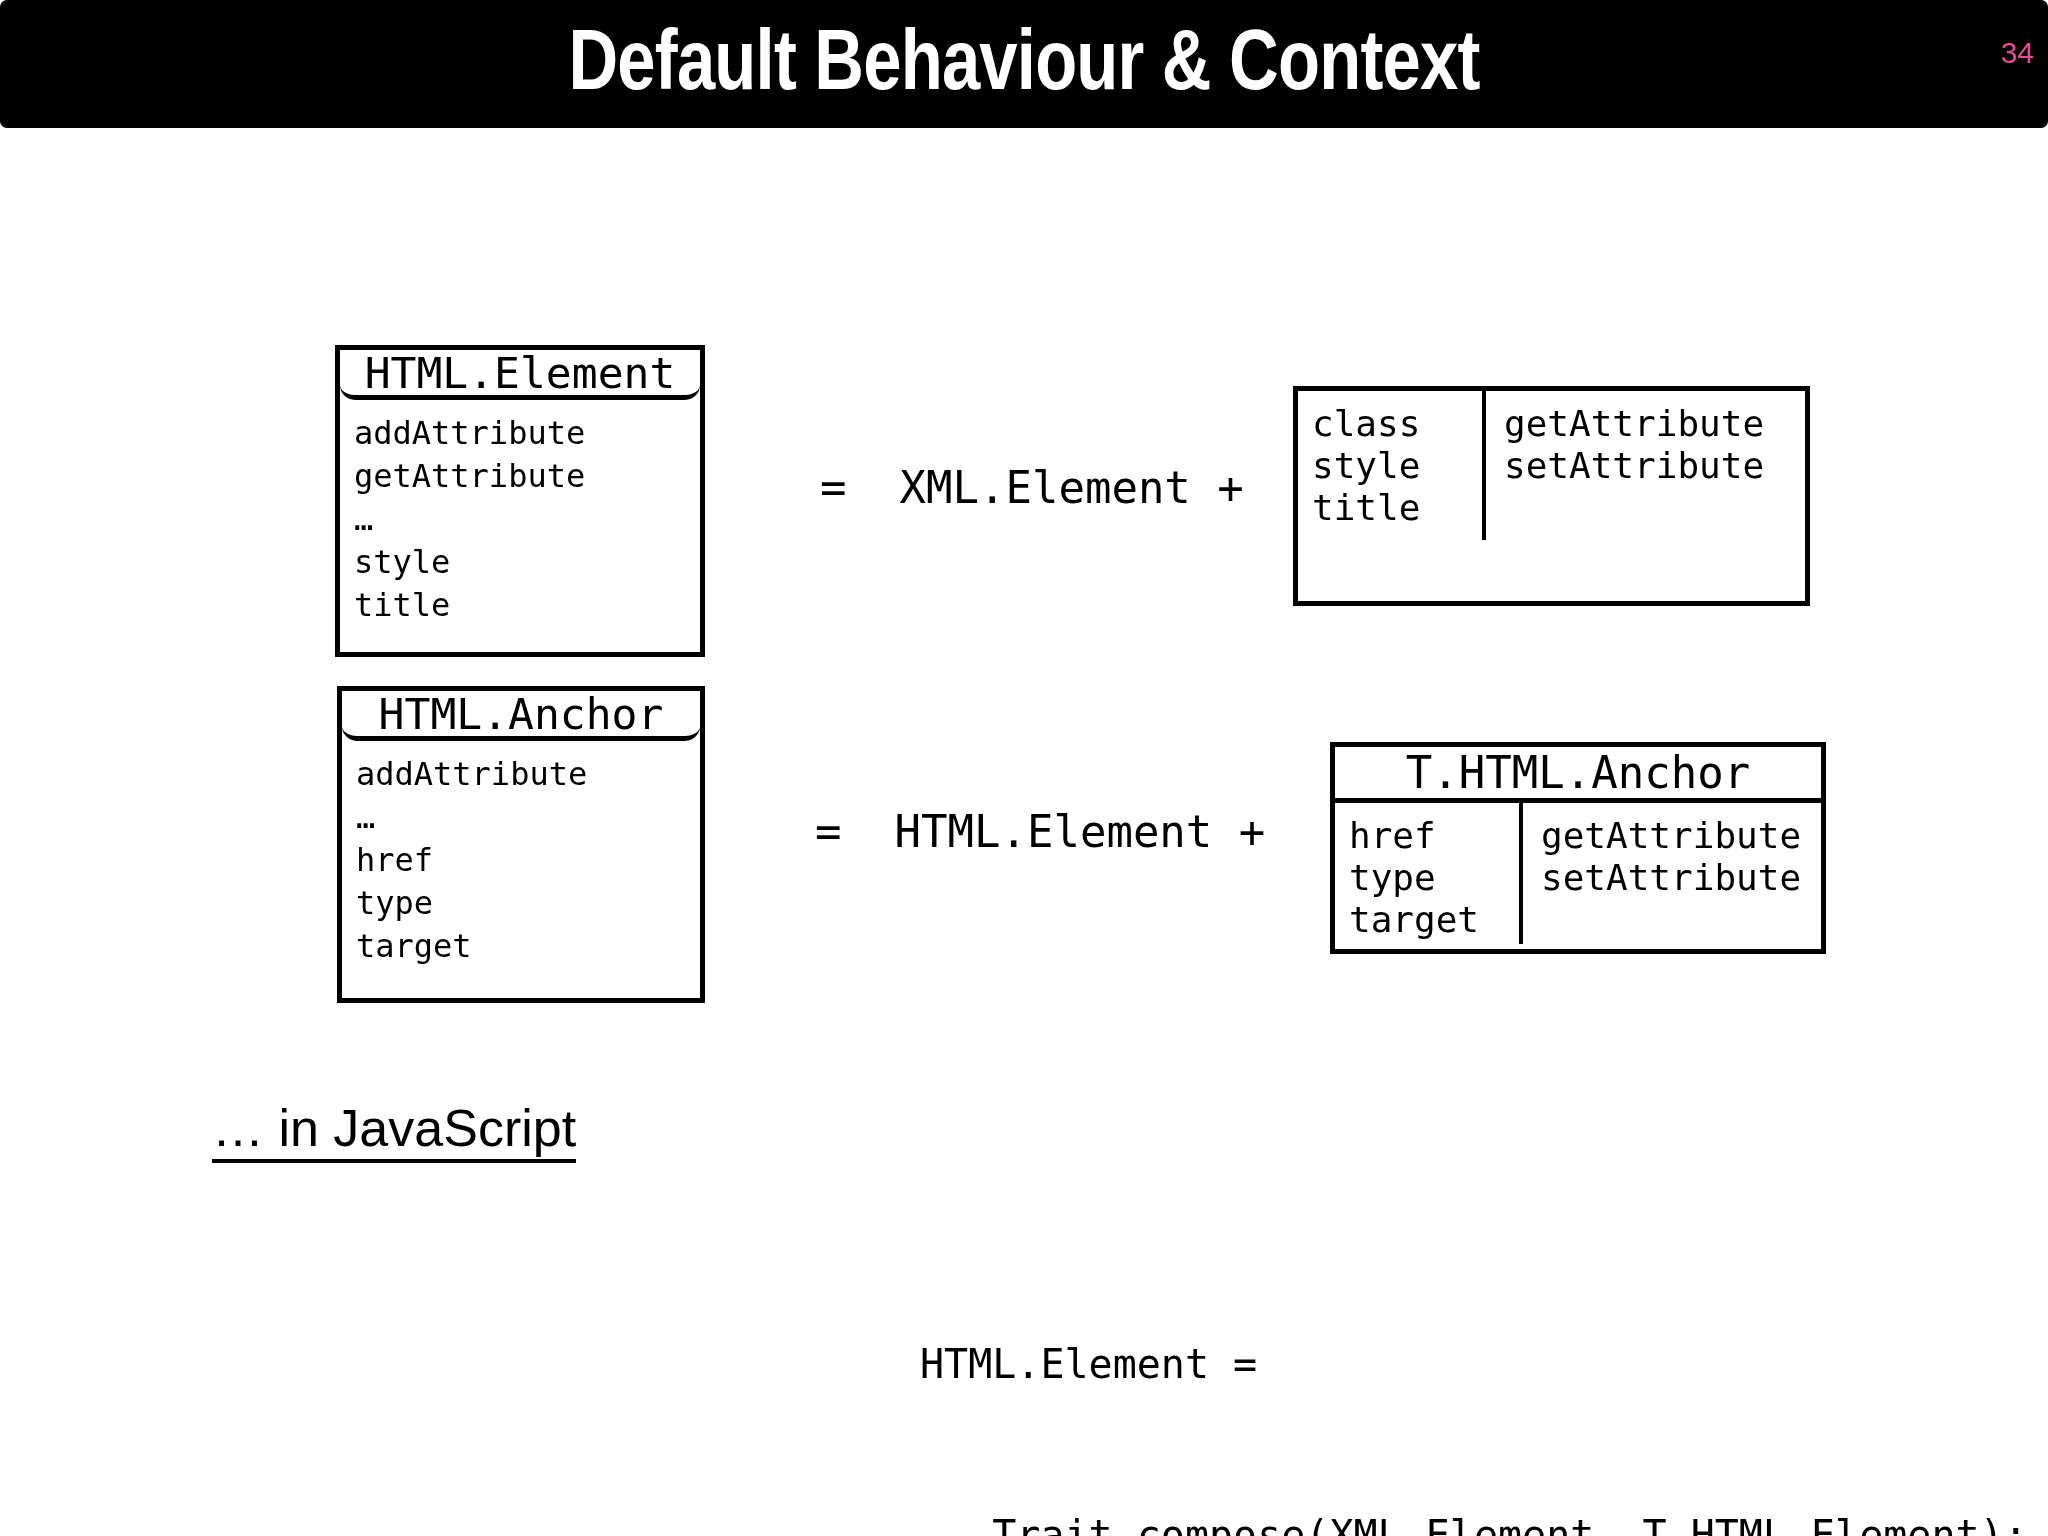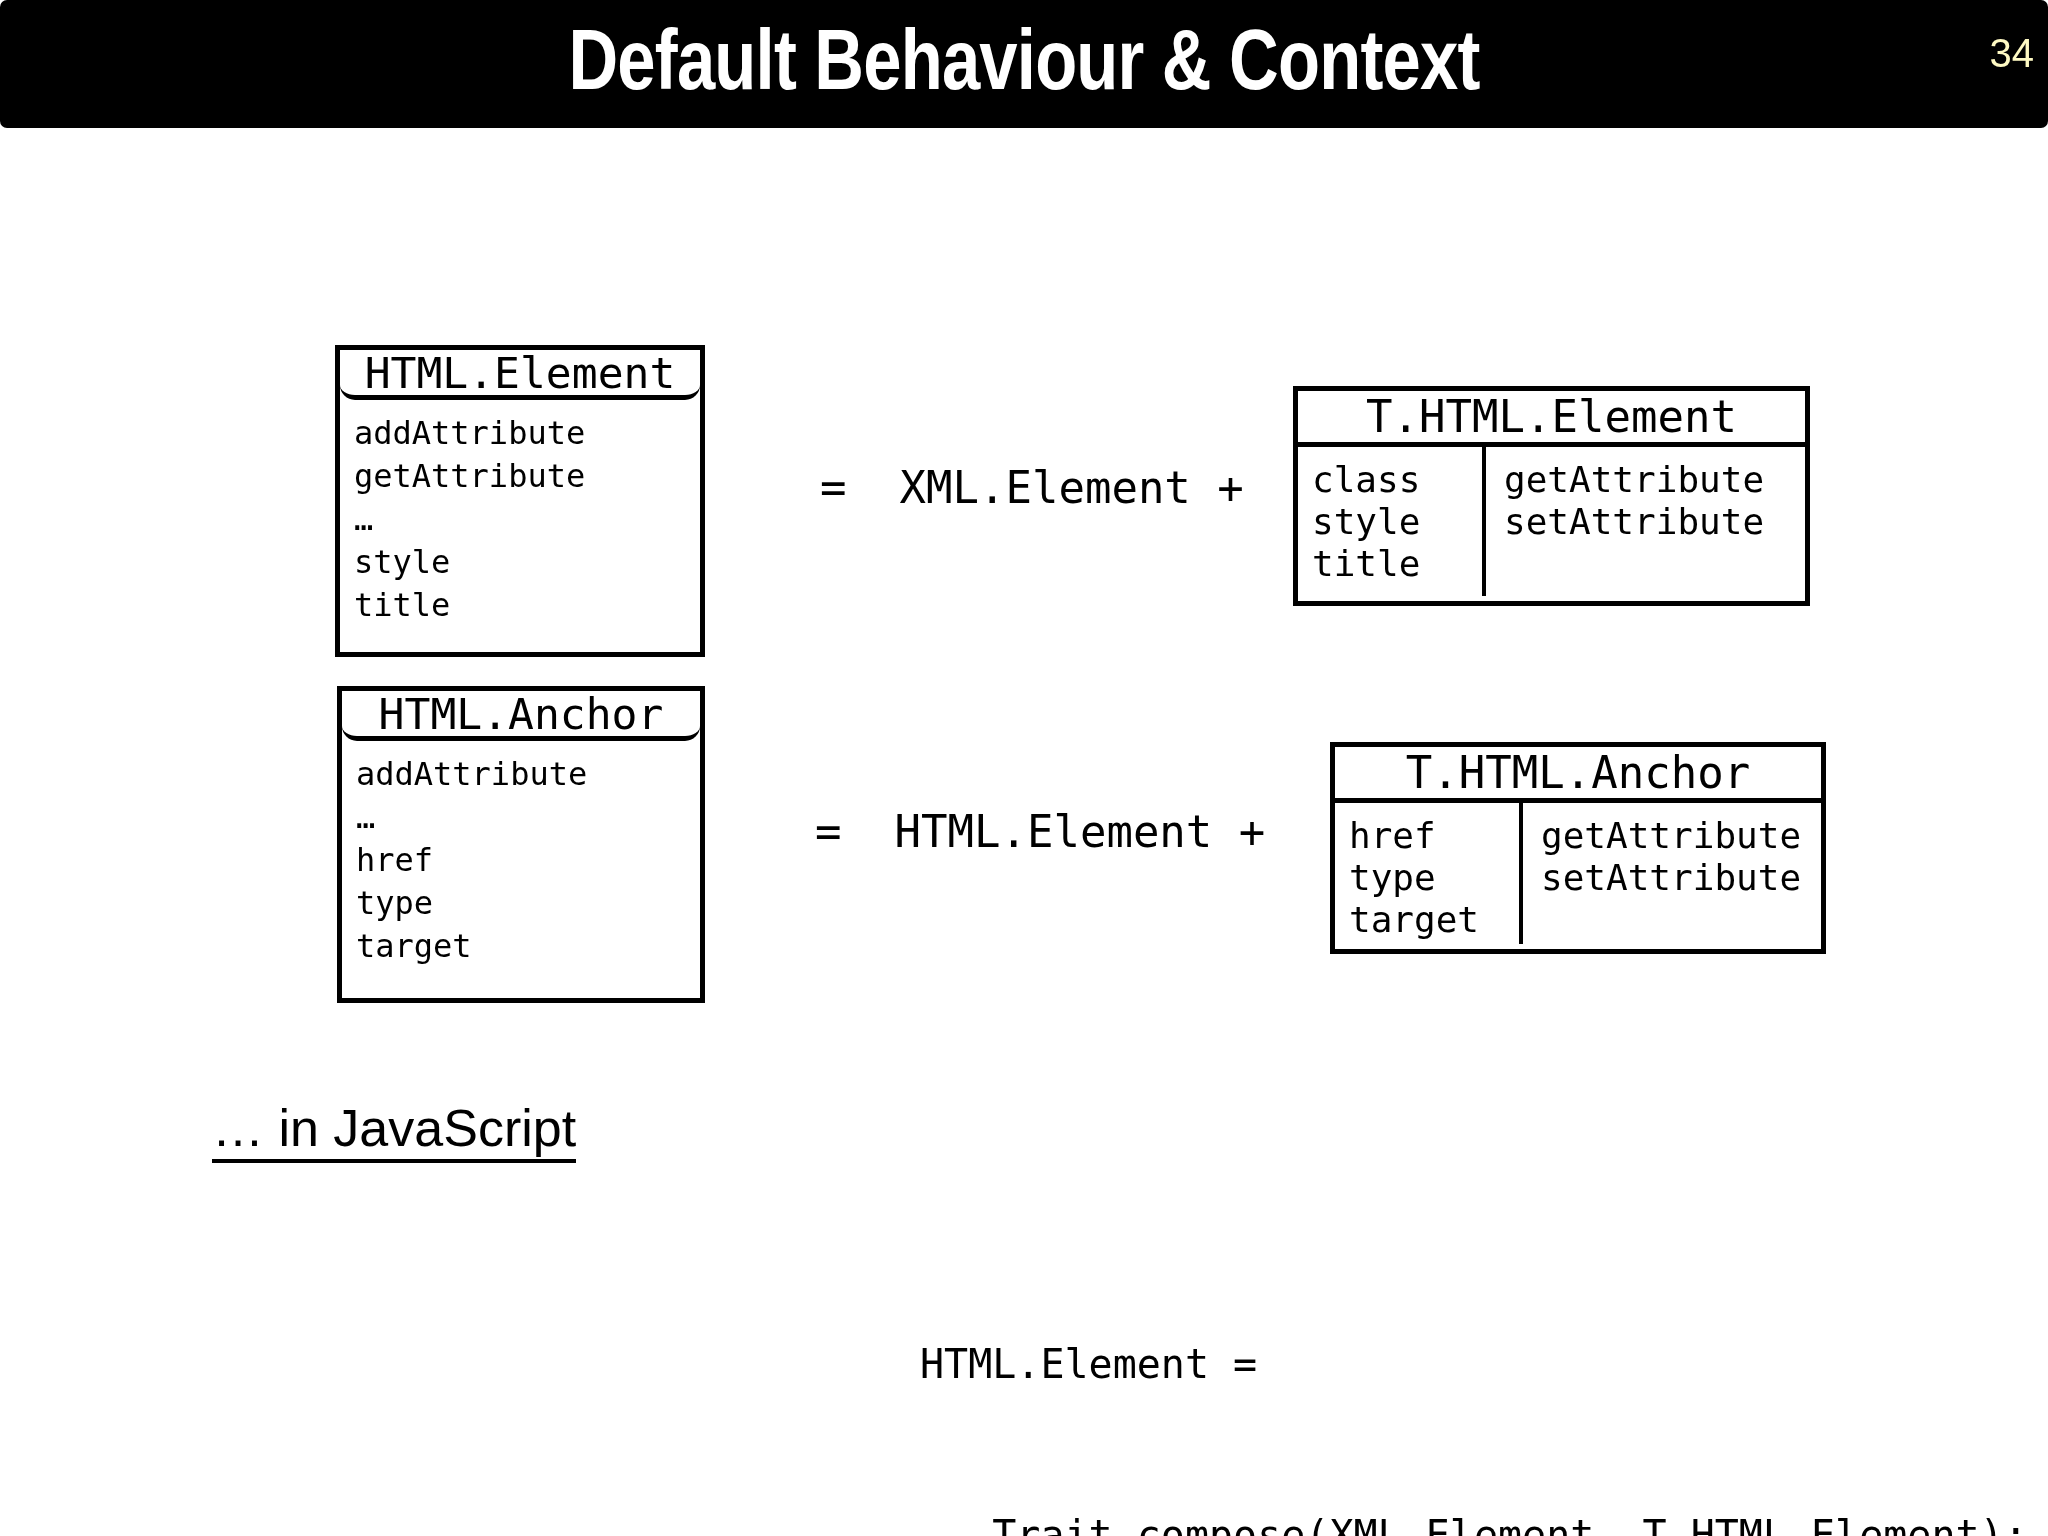--- a/index.html
+++ b/index.html
@@ -42,23 +42,23 @@
     font-size: 86px;
     letter-spacing: -1px;
     transform: scaleX(0.80);
     transform-origin: 50% 50%;
     white-space: nowrap;
   }
   #page-number {
     position: absolute;
     right: 14px;
     top: 38px;
-    color: #fef9c3;
-    font-family: "Liberation Sans", sans-serif;
-    font-size: 40px;
+    color: #ec4899;
+    font-family: "Liberation Sans", sans-serif;
+    font-size: 30px;
     line-height: 30px;
   }
 
   
   .uml-box {
     position: absolute;
     box-sizing: border-box;
     border: 5px solid #000000;
     background: #ffffff;
   }
@@ -229,21 +229,20 @@
       <div class="row">href</div>
       <div class="row">type</div>
       <div class="row">target</div>
     </div>
   </div>
 
   <div class="equation" id="eq-anchor">=  HTML.Element +</div>
   <div class="equation" id="eq-element">=  XML.Element +</div>
 
   <div class="trait-box" id="box-t-html-element">
-    <div class="trait-head">T.HTML.Element</div>
     <div class="trait-cols">
       <div class="trait-col trait-col-left">
         <div class="row">class</div>
         <div class="row">style</div>
         <div class="row">title</div>
       </div>
       <div class="trait-col trait-col-right">
         <div class="row">getAttribute</div>
         <div class="row">setAttribute</div>
       </div>

